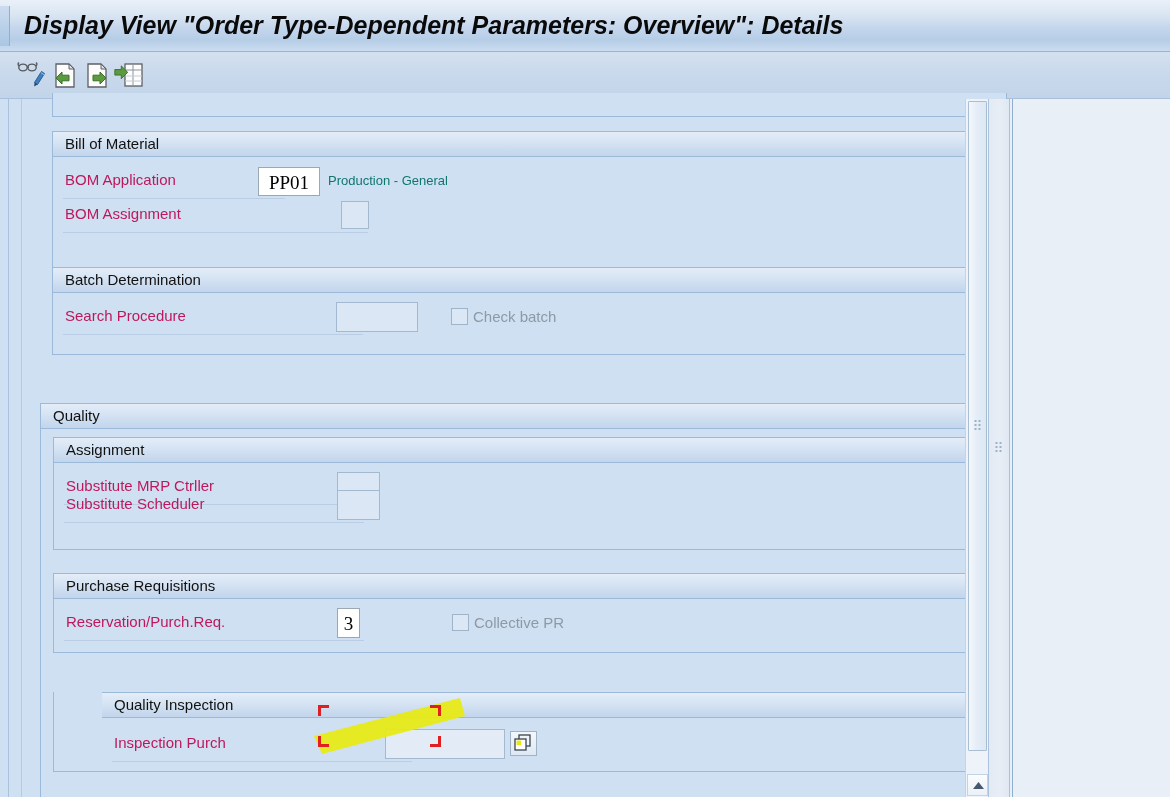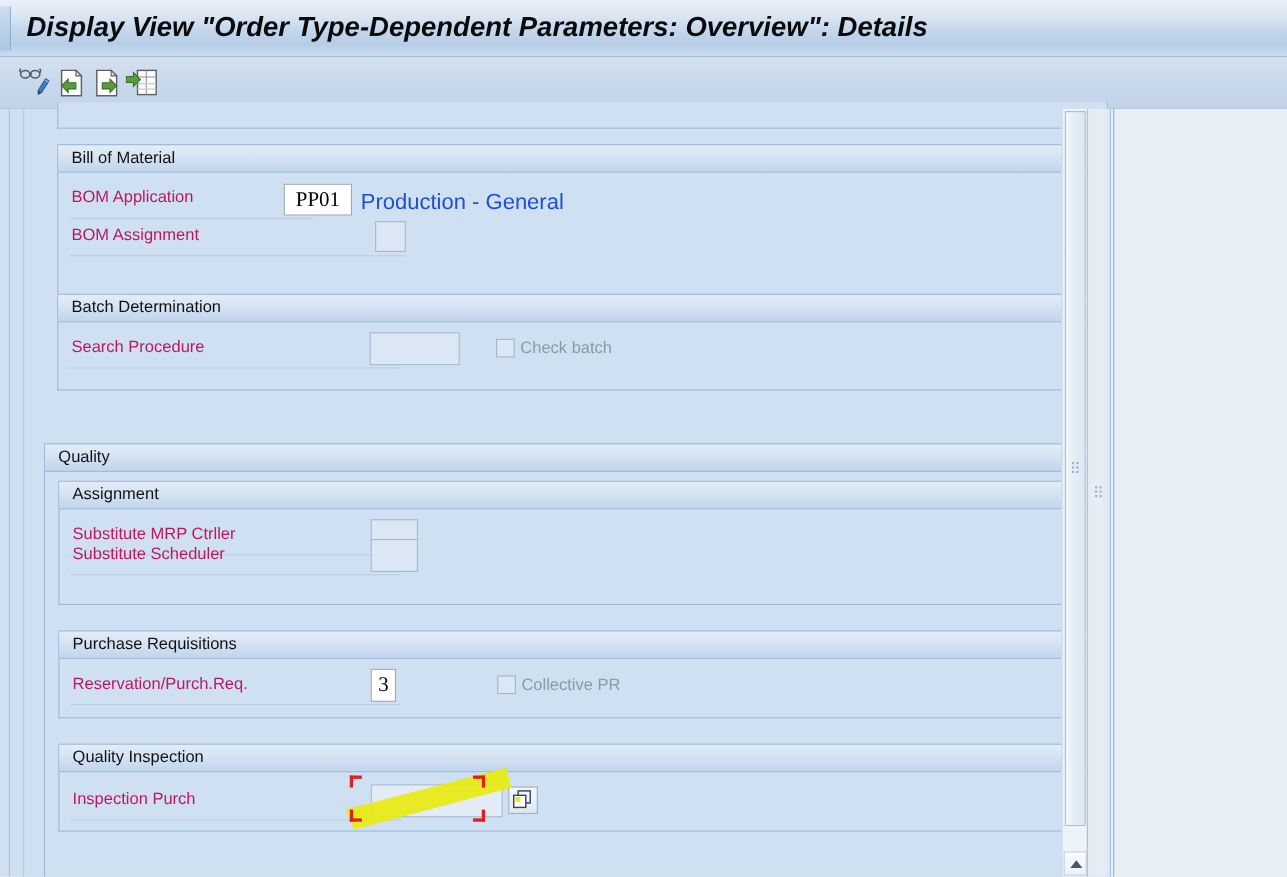--- a/index.html
+++ b/index.html
@@ -153,22 +153,22 @@
     left: 0; right: 0; top: 50%;
     transform: translateY(-50%);
     text-align: center;
     font-family: "Liberation Serif", serif;
     font-size: 19px;
     color: #000;
     line-height: 1;
   }
   .suffix-text {
     position: absolute;
-    font-size: 20px;
-    color: #1d4ed8;
+    font-size: 13px;
+    color: #0f766e;
     white-space: nowrap;
   }
   .chk-wrap { position: absolute; display: flex; align-items: flex-start; }
   .chk-box {
     width: 17px; height: 17px;
     background: #dbe7f4;
     border: 1px solid #9fb4c9;
     box-sizing: border-box;
   }
   .chk-label {
@@ -415,21 +415,21 @@
                   <div class="chk-wrap" style="left:398px; top:7px;">
                     <span class="chk-box"></span>
                     <span class="chk-label">Collective PR</span>
                   </div>
                   <div class="field-underline" style="width:300px;"></div>
                 </div>
 
               </div>
             </div>
 
-            <div class="group" style="left:12px; top:247px; width:943px; height:80px;">
+            <div class="group" style="left:12px; top:263px; width:943px; height:80px;padding-left:48px;">
               <div class="group-header">
                 <span class="gh-label">Quality Inspection</span>
               </div>
               <div class="group-body">
 
                 <div class="field-row" style="top:10px;">
                   <span class="field-label">Inspection Purch</span>
 
                   <div class="input-box" style="left:283px; top:1px; width:120px; height:30px; background:#e3ecf6;"></div>
 

